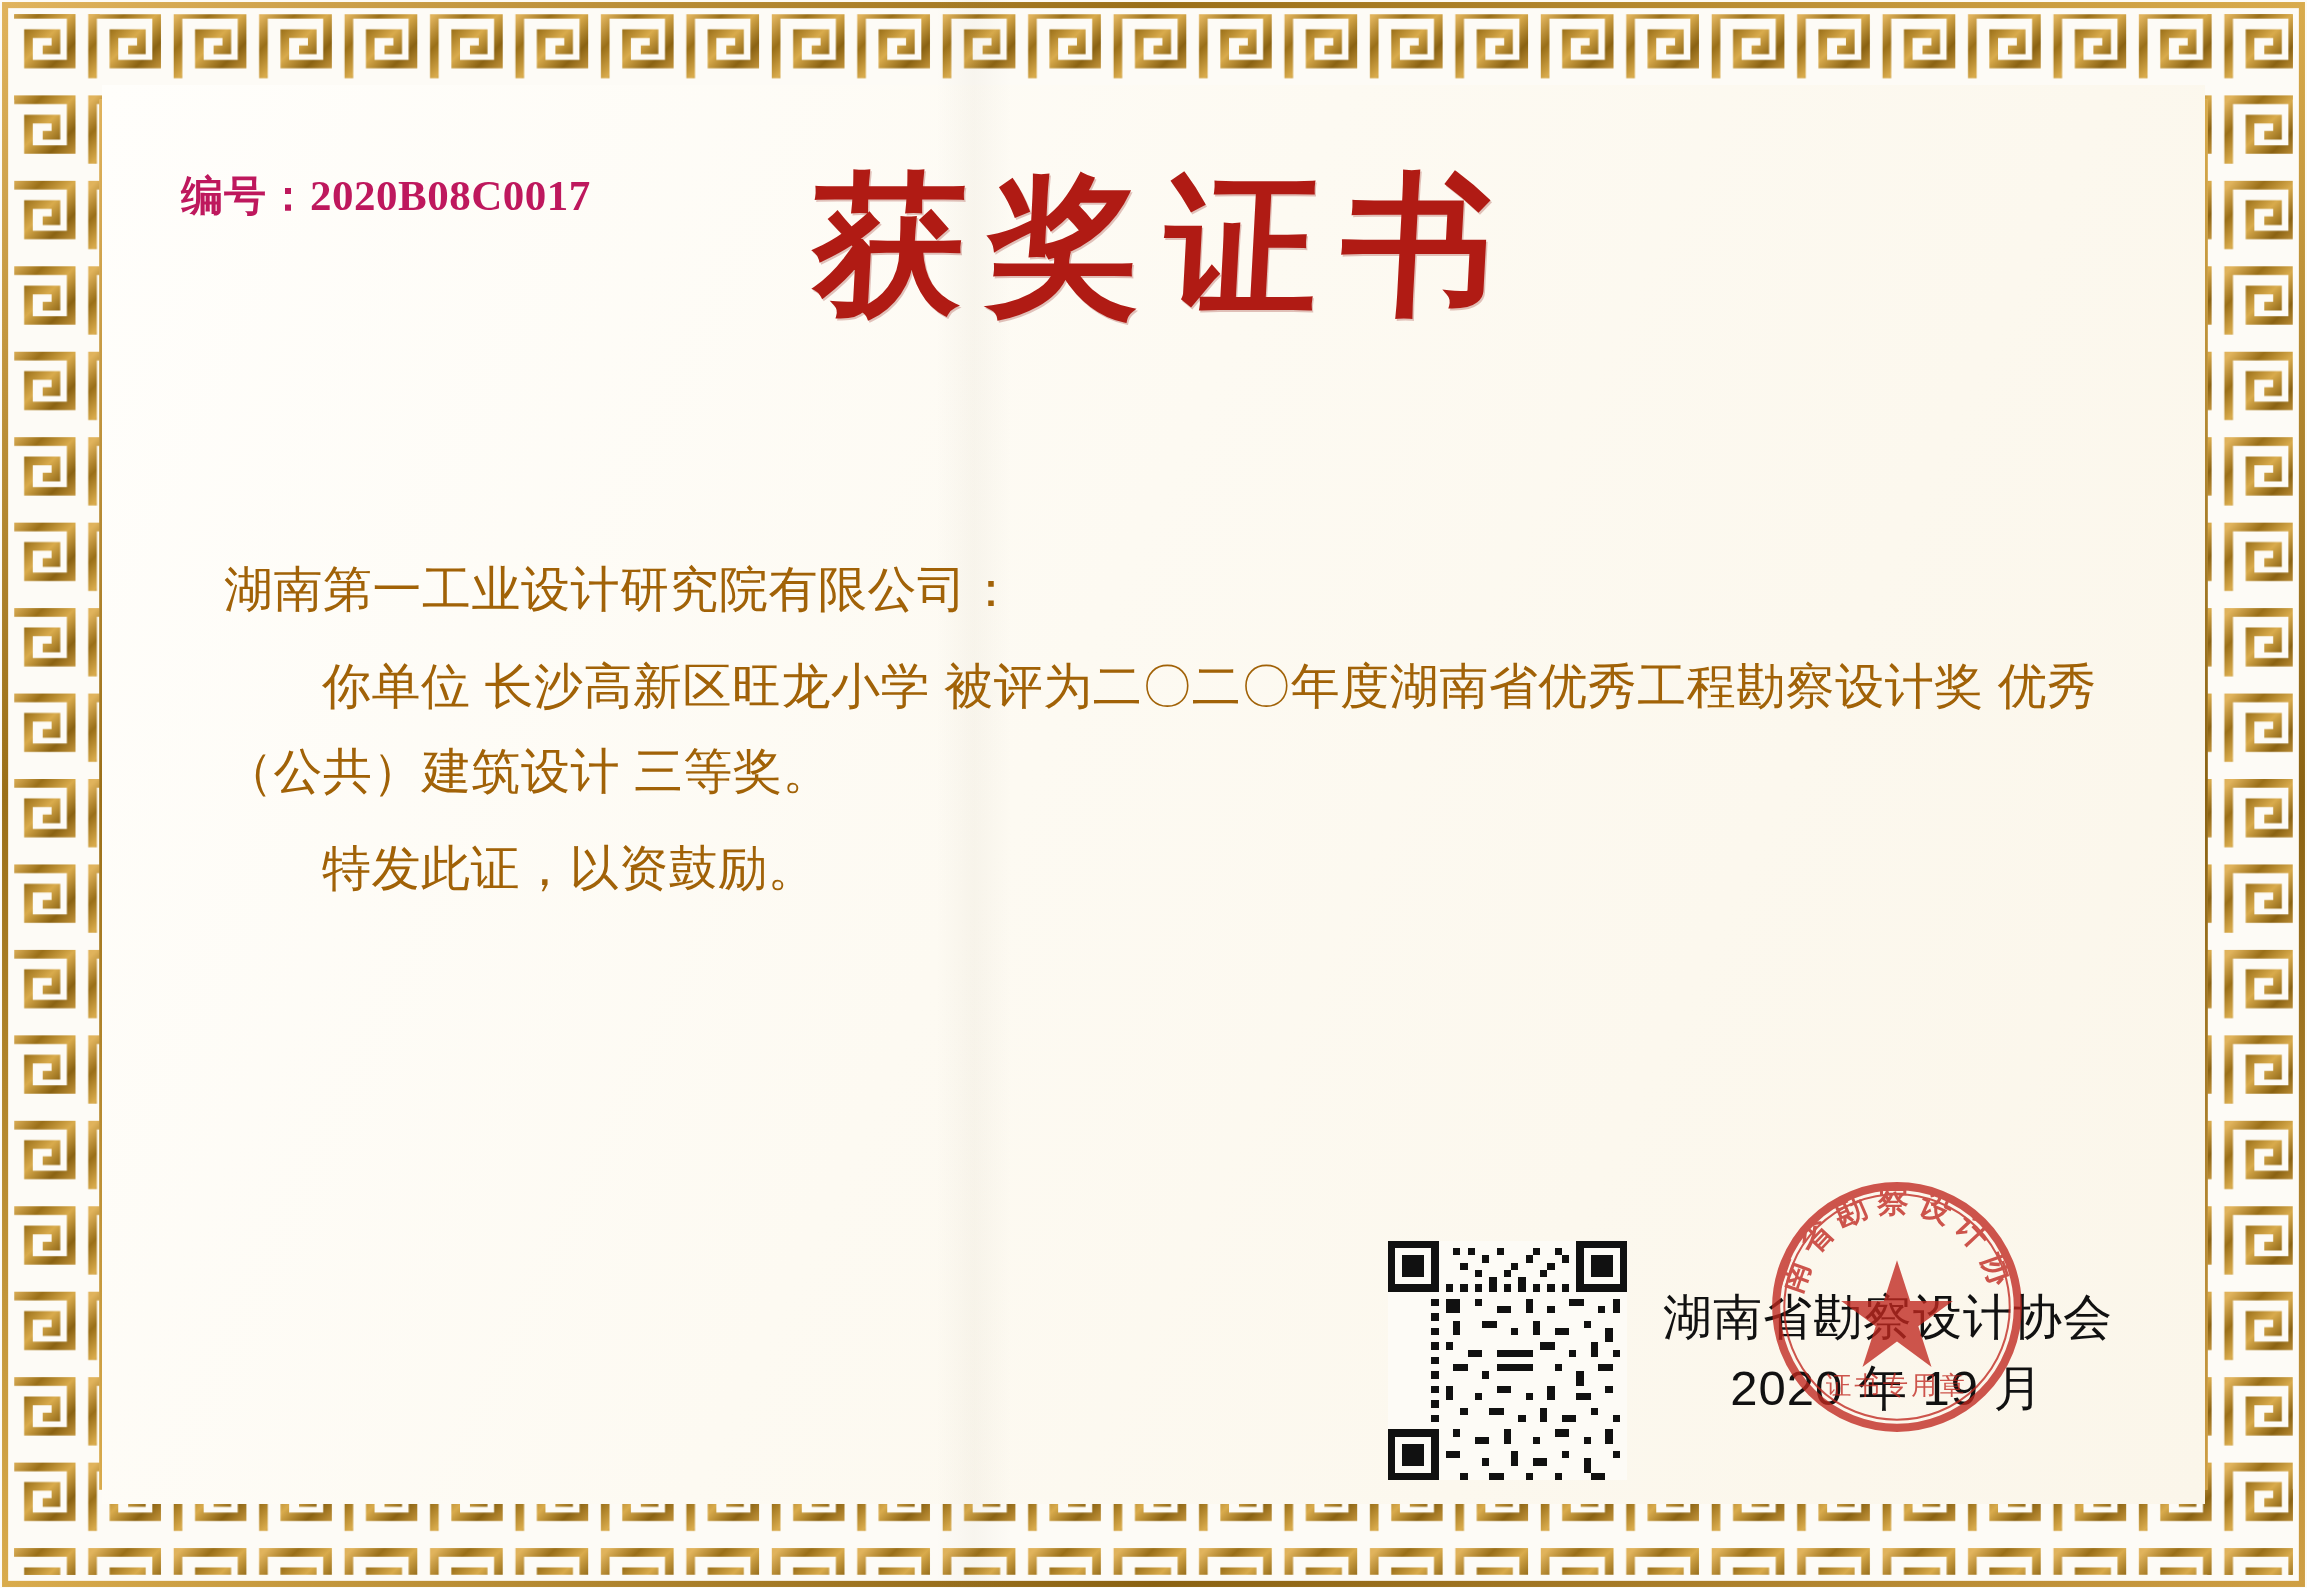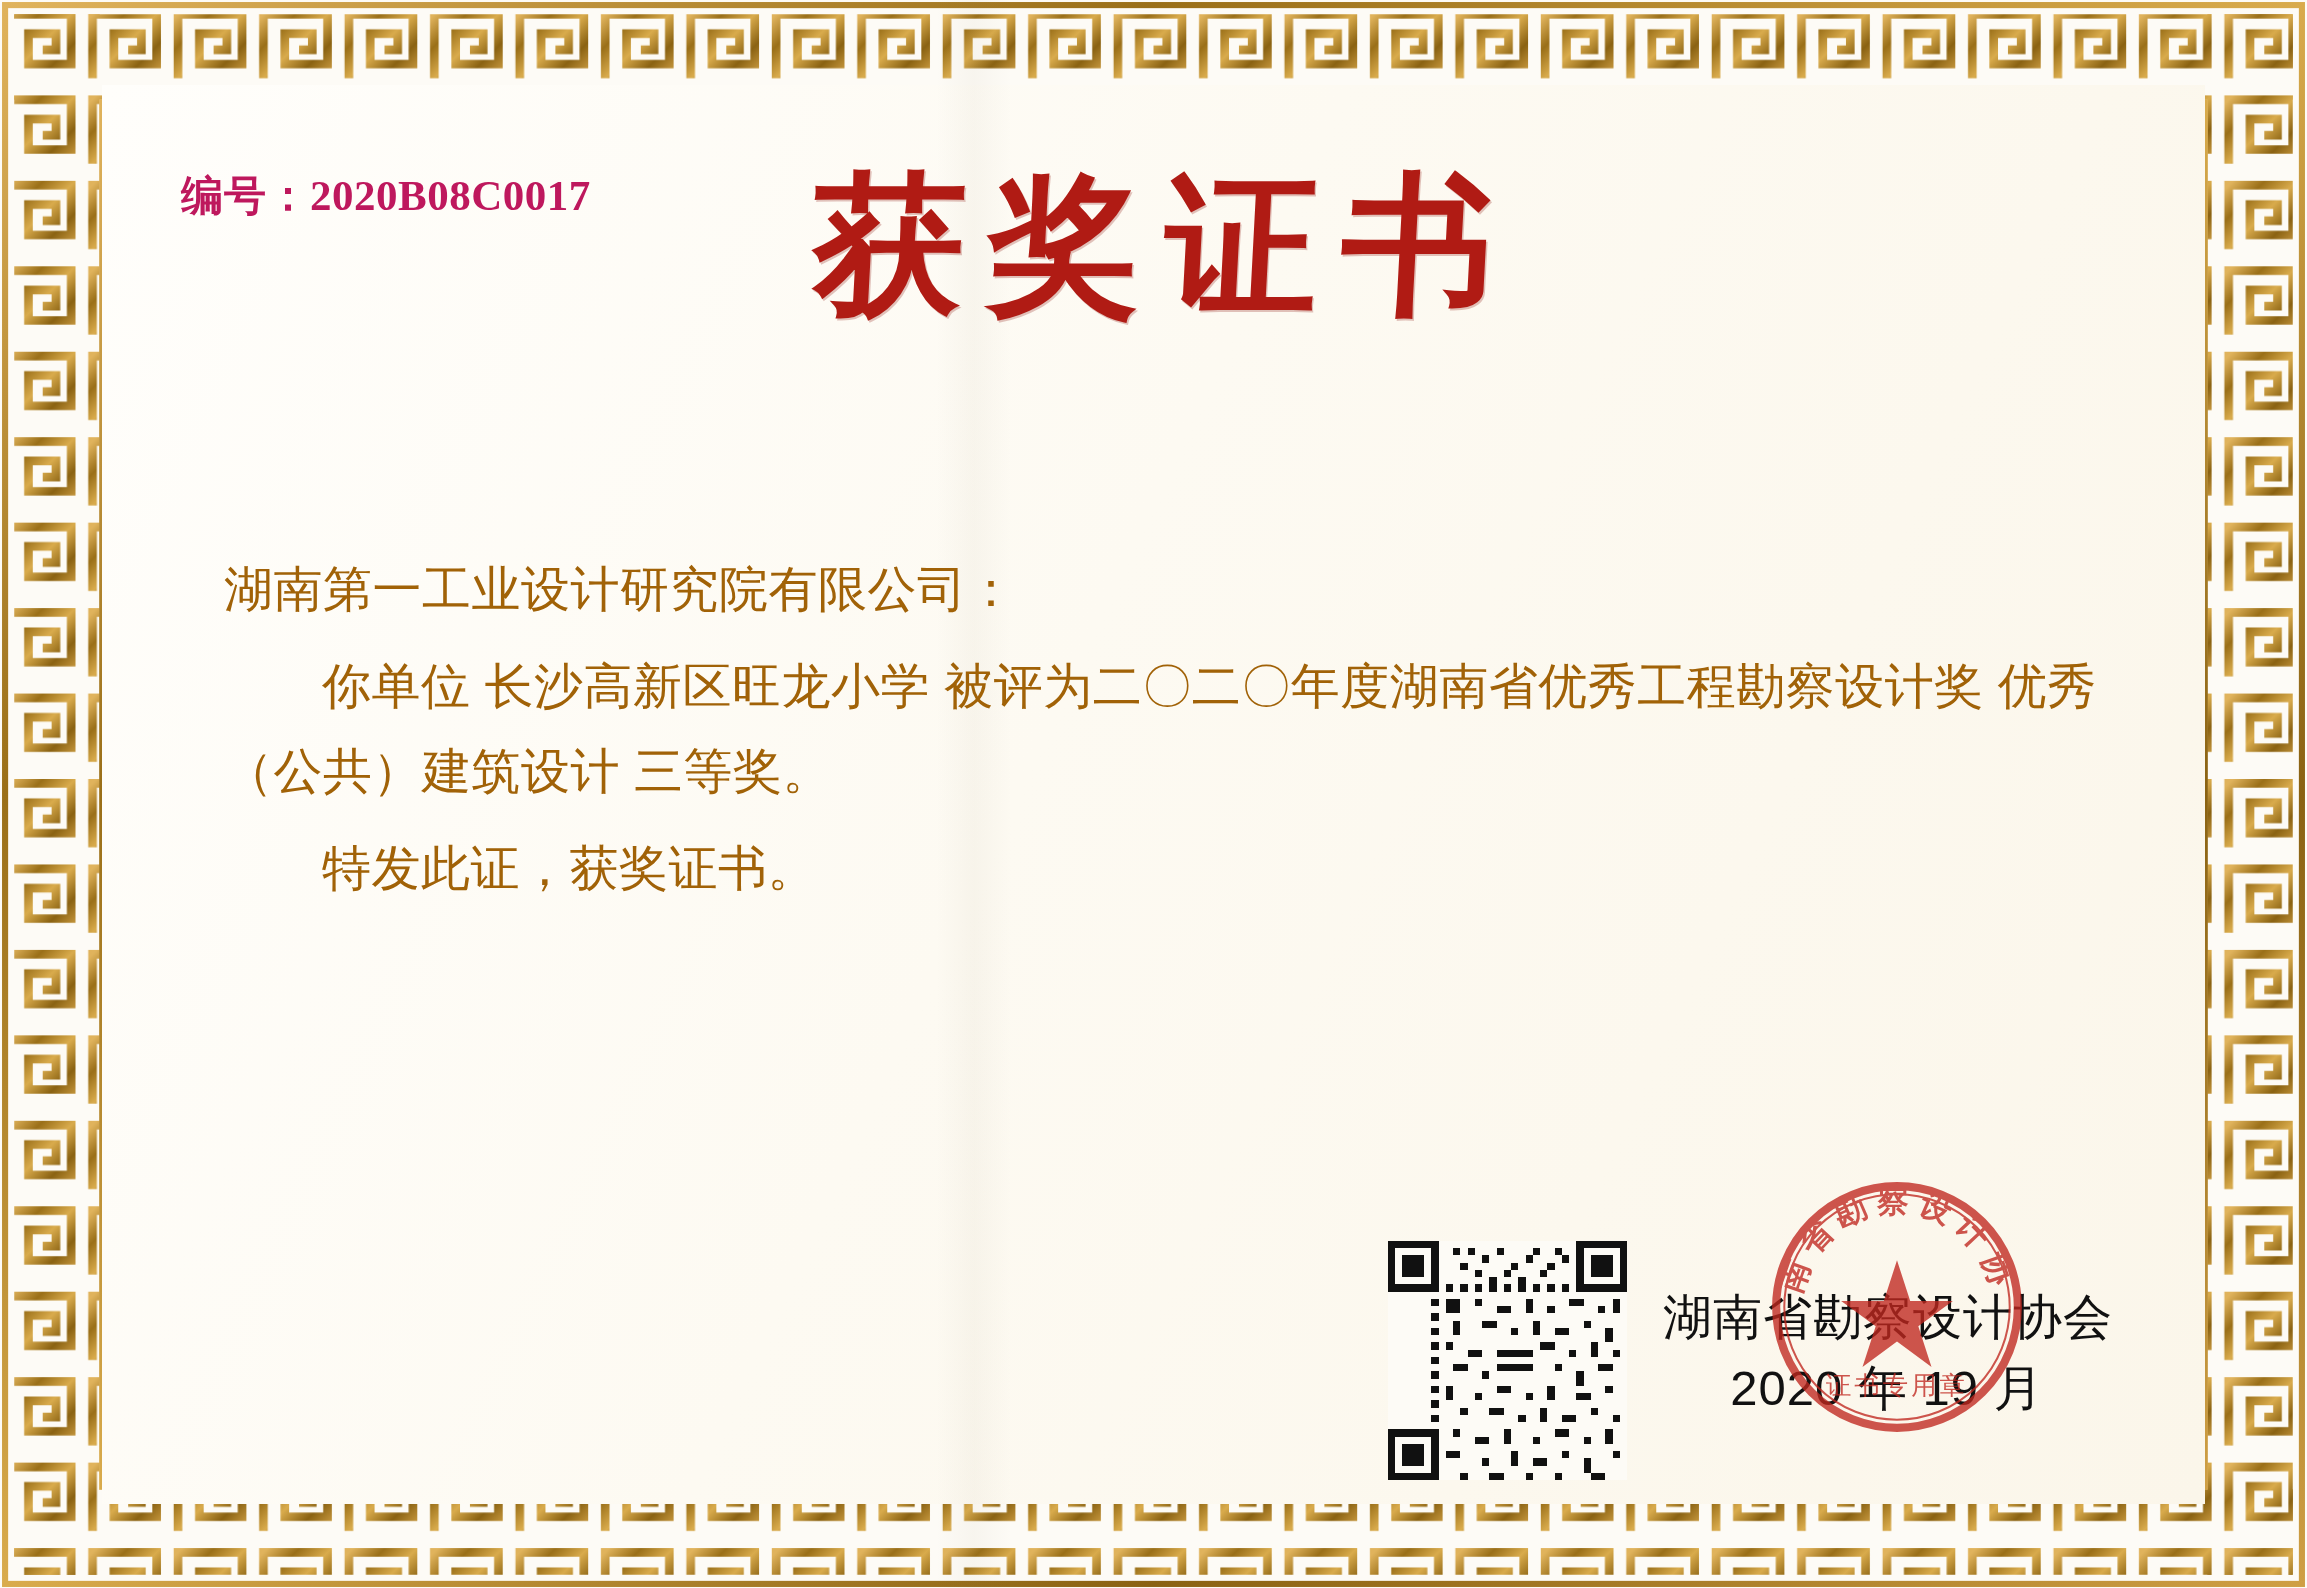--- a/index.html
+++ b/index.html
@@ -187,21 +187,21 @@
 
   <div class="serial">
     <span class="serial-label">编号：</span><span class="serial-value">2020B08C0017</span>
   </div>
 
   <div class="main-title">获奖证书</div>
 
   <div class="body-text">
     <p class="recipient">湖南第一工业设计研究院有限公司：</p>
     <p class="para-indent">你单位  长沙高新区旺龙小学  被评为二〇二〇年度湖南省优秀工程勘察设计奖 优秀（公共）建筑设计 三等奖。</p>
-    <p class="para-indent">特发此证，获奖证书。</p>
+    <p class="para-indent">特发此证，以资鼓励。</p>
   </div>
 
   <div class="qr">
     <svg viewBox="0 0 33 33" width="239" height="239" xmlns="http://www.w3.org/2000/svg" shape-rendering="crispEdges">
       <rect width="33" height="33" fill="#fdfbf6"></rect>
       <g fill="#111">
 
         <rect x="0" y="0" width="7" height="1"></rect>
           <rect x="0" y="6" width="7" height="1"></rect>
         <rect x="0" y="0" width="1" height="7"></rect>

